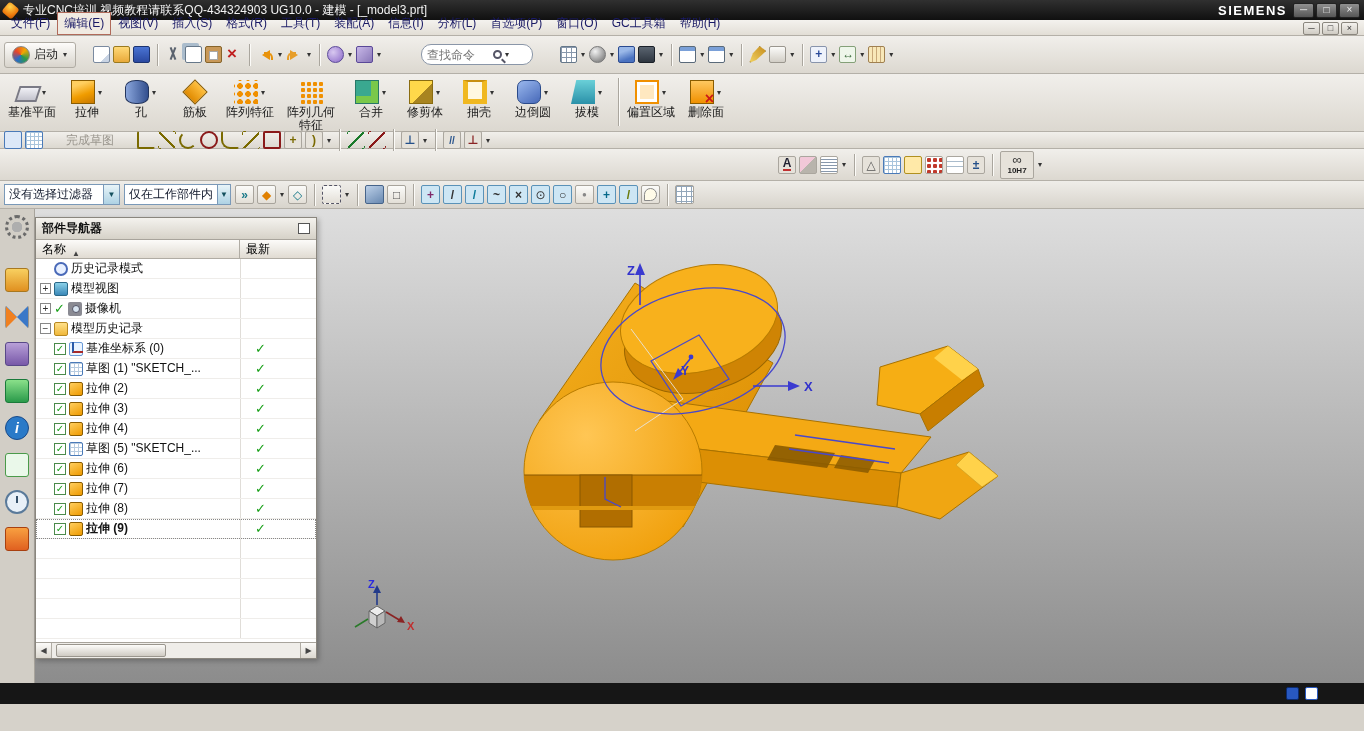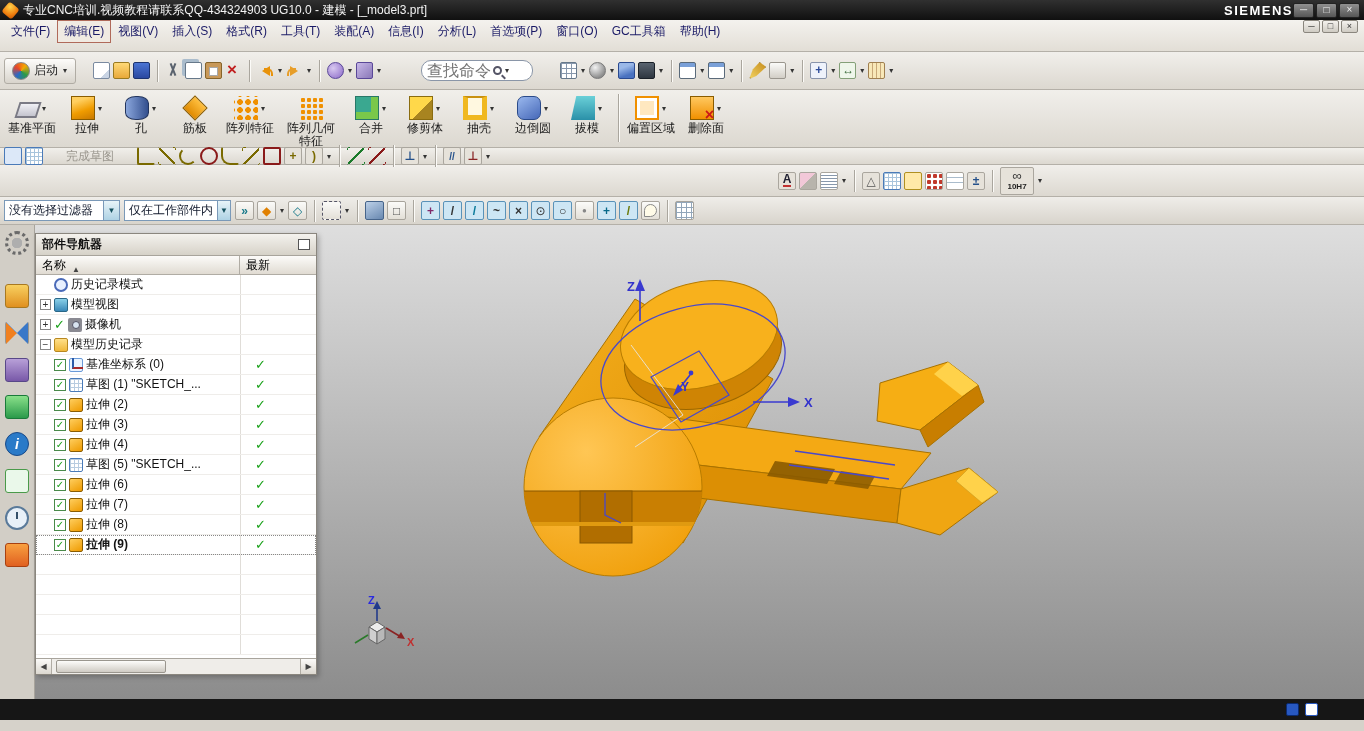--- a/index.html
+++ b/index.html
@@ -3,28 +3,28 @@
 <meta charset="utf-8">
 <style>
   *{margin:0;padding:0;box-sizing:border-box}
   body{font-family:"Liberation Sans","DejaVu Sans",sans-serif;font-size:12px;background:#666}
   #app{position:relative;width:1364px;height:731px;overflow:hidden;background:#d6d2ca;user-select:none}
 
   
   .titlebar{height:20px;background:linear-gradient(#303030,#101010);display:flex;align-items:center;padding:0 4px;color:#eee}
   .nxlogo{width:13px;height:13px;border-radius:3px;background:radial-gradient(circle at 30% 30%,#ffd24a,#f08010 60%,#c05000);transform:rotate(40deg);margin-right:6px;flex:none}
   .titletext{font-size:12px;color:#f2f2f2;white-space:nowrap;overflow:hidden}
-  .titleright{margin-left:auto;display:flex;align-items:center;}
+  .titleright{margin-left:auto;display:flex;align-items:center;gap:6px}
   .brand{font-weight:bold;letter-spacing:1.5px;font-size:13px;color:#fff}
   .winbtn{width:21px;height:15px;background:linear-gradient(#909090,#565656);border:1px solid #222;color:#f0f0f0;font-size:10px;line-height:12px;text-align:center;border-radius:2px;cursor:default}
   .winbtn.small{width:17px;height:13px;font-size:9px;line-height:10px;background:linear-gradient(#f4f2ee,#cfcbc3);color:#333;border:1px solid #8a867e}
   .titlebtns{display:flex;gap:2px}
 
   
-  .menubar{height:32px;background:linear-gradient(#f4f2ee,#e2ded6);border-bottom:1px solid #b4b0a8;display:flex;align-items:flex-start;padding:0 4px}
+  .menubar{height:16px;background:linear-gradient(#f4f2ee,#e2ded6);border-bottom:1px solid #b4b0a8;display:flex;align-items:flex-end;padding:0 4px}
   .menu-item{padding:3px 7px;color:#1a1a66;white-space:nowrap}
   .menu-item.highlighted{border:1px solid #b06a5a;background:#f0eae2;padding:2px 6px}
   .menuright{margin-left:auto;display:flex;gap:2px;padding-right:2px}
 
   
   .tb{background:linear-gradient(#f1efeb,#dcd8d0);border-bottom:1px solid #b4b0a8;display:flex;align-items:center;padding:0 4px}
   .tb1{height:38px;gap:13px}
   .tb2{height:58px;align-items:flex-start;padding-top:2px}
   .tb3{height:17px;gap:13px}
   .tb4{height:32px}
@@ -66,21 +66,21 @@
   .i-edit-pencil{background:linear-gradient(45deg,#f0d060,#c89020);border:1px solid #967018;clip-path:polygon(0 100%,22% 42%,62% 0,100% 30%,42% 82%)}
   .i-show-hide{background:linear-gradient(#fbfbf9,#d2cec6);border:1px solid #9a968e}
   .i-snap-points{background:#eef2fb;border:1px solid #8894ac}
   .i-snap-points::before{content:"+";position:absolute;left:4px;top:0;color:#2a4a9a;font-weight:bold}
   .i-measure{background:#eef6ea;border:1px solid #84a078}
   .i-measure::before{content:"↔";position:absolute;left:2px;top:0;color:#3a6a3a;font-weight:bold}
   .i-ruler{background:repeating-linear-gradient(90deg,#f8e8b8 0 3px,#c8a878 3px 4px);border:1px solid #a08050}
 
   
   .searchbox{display:flex;align-items:center;background:#fff;border:1px solid #8a96a8;border-radius:10px;height:21px;padding:0 5px;width:112px;margin:0 14px 0 26px;flex:none}
-  .searchbox input{border:none;outline:none;width:66px;font-size:16px;color:#555;background:transparent;font-family:inherit}
+  .searchbox input{border:none;outline:none;width:66px;font-size:12px;color:#555;background:transparent;font-family:inherit}
   .mag{width:9px;height:9px;border:2px solid #556;border-radius:50%;position:relative;flex:none;margin-right:2px}
   .mag::after{content:"";position:absolute;width:5px;height:2px;background:#556;transform:rotate(45deg);left:6px;top:8px}
 
   
   .fbtn{display:flex;flex-direction:column;align-items:center;padding:3px 4px 1px 4px;min-width:54px;border-radius:3px}
   .ficorow{display:flex;align-items:center;justify-content:center;gap:2px;height:26px}
   .fico{width:24px;height:24px;display:block;position:relative;flex:none}
   .flabel{font-size:12px;color:#1a1a1a;text-align:center;line-height:13px;max-width:58px;word-break:break-all;margin-top:1px}
   .f-datum-plane{width:22px;height:16px;margin-top:4px;border:2px solid #7a7a85;background:linear-gradient(#f0f0f5,#c4c4ce);transform:skewX(-18deg)}
   .f-extrude{background:linear-gradient(160deg,#ffcf60 20%,#f09c00 60%,#c87800);border:1px solid #8a5c00}

